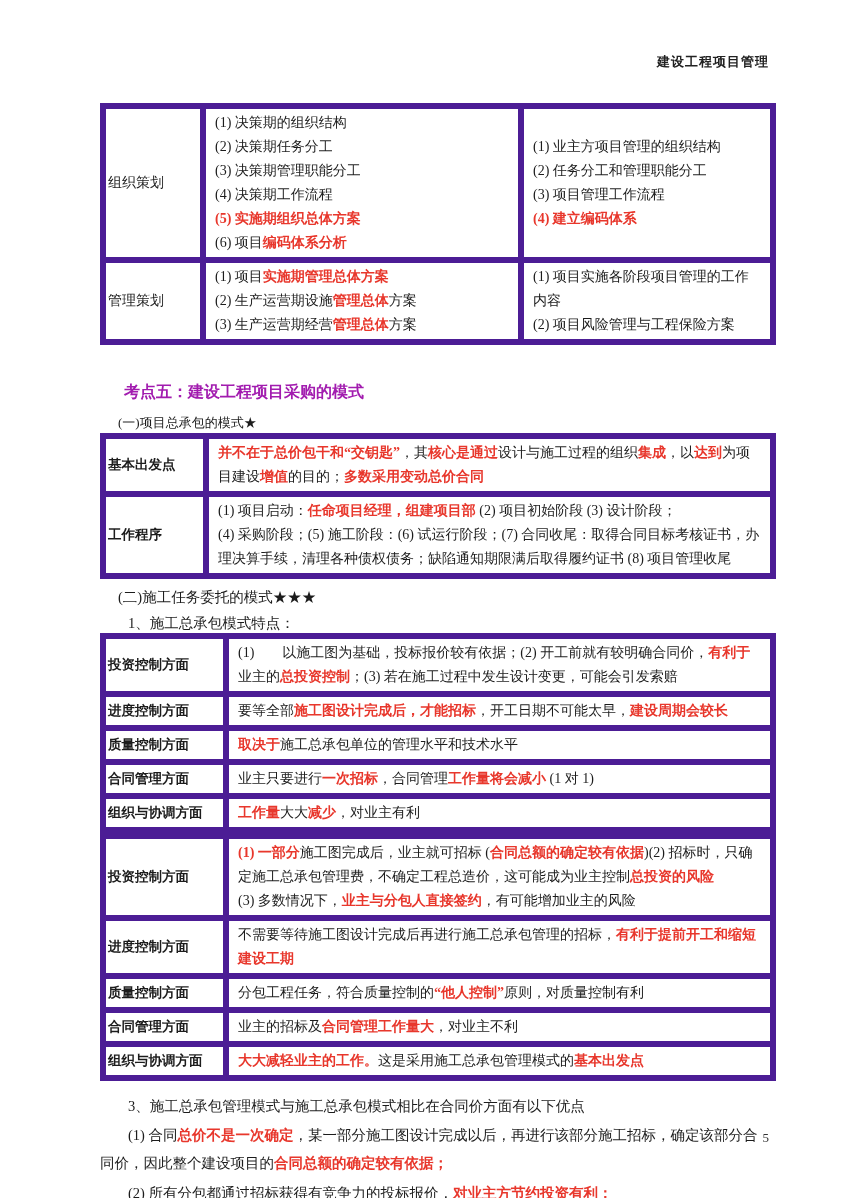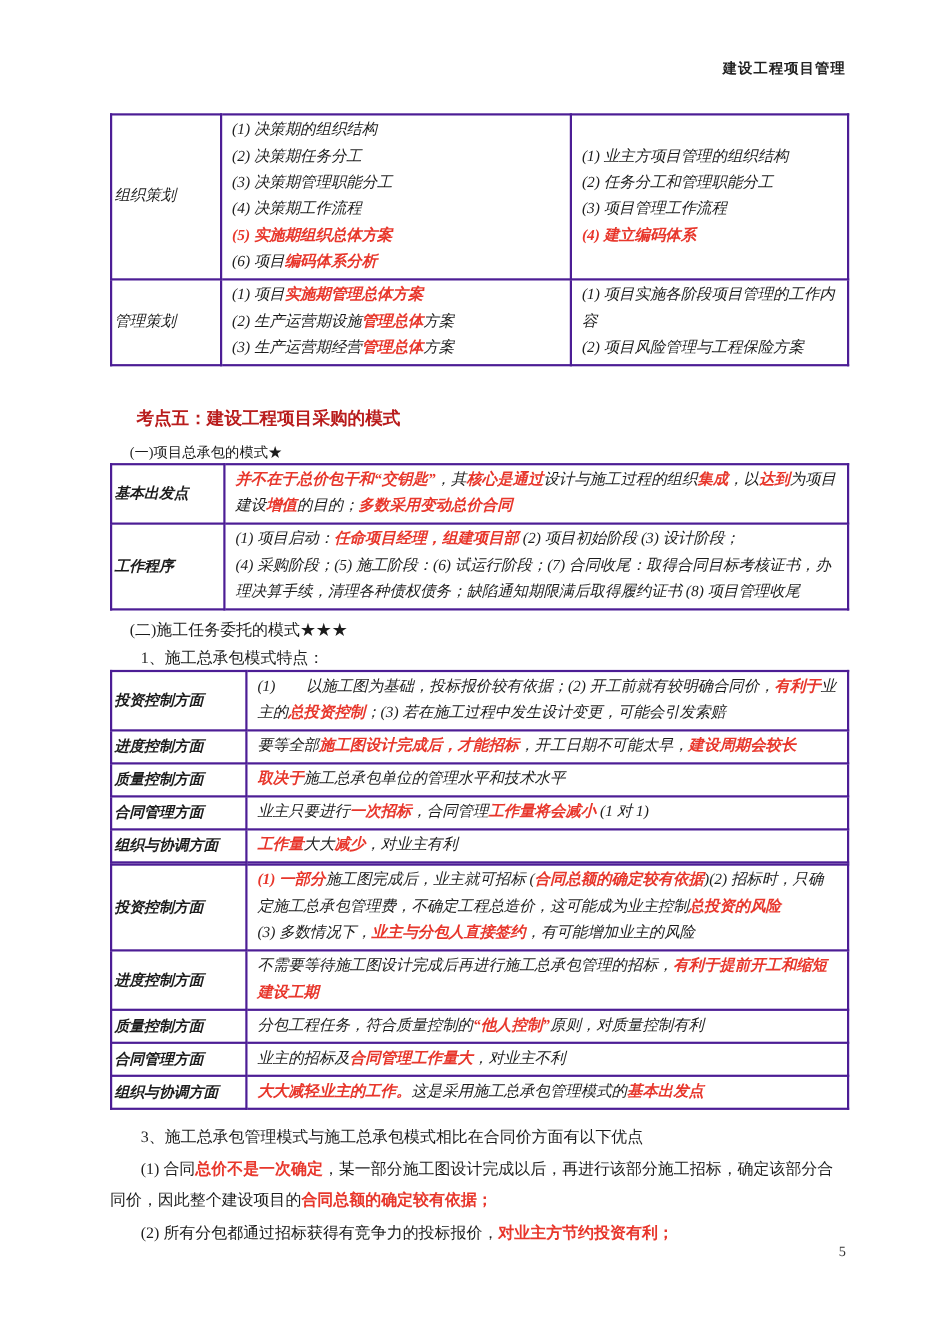--- a/index.html
+++ b/index.html
@@ -9,34 +9,33 @@
     font-family:"Liberation Serif","DejaVu Serif",serif;
   }
   .hdr {
     position:absolute; top:53px; right:85px;
     font-family:"Liberation Sans","DejaVu Sans",sans-serif;
     font-weight:bold; font-size:13px; color:#222; letter-spacing:1px;
   }
   .content { position:absolute; left:100px; top:103px; width:670px; }
   table { border-collapse:collapse; width:670px; table-layout:fixed; }
   td {
-    border:2px solid #4c1d95; vertical-align:middle;
+    border:6px solid #4c1d95; vertical-align:middle;
     font-size:14px; line-height:24px; padding:2px 9px;
     word-break:break-all;
-    font-style:italic;
   }
   td.rowhdr { text-align:left; padding:2px 2px; }
   .t-sans td.rowhdr {
     font-family:"Liberation Sans","DejaVu Sans",sans-serif;
     font-weight:bold; font-size:13.5px;
   }
   .rd { color:var(--red,#e8372c); font-weight:bold; }
   .h5 {
     font-family:Liberation Mono, monospace;
-    font-weight:bold; font-size:16px; margin:38px 0 0 24px; line-height:20px; color:#b91c1c;
+    font-weight:bold; font-size:16px; margin:38px 0 0 24px; line-height:20px; color:#a21caf;
   }
   .sub  { margin:10px 0 0 0; font-size:13px; line-height:20px; text-indent:18px; }
   .sub2 { margin:8px 0 0 0;  font-size:14.5px; line-height:20px; text-indent:18px; }
   .item { font-size:14.5px; line-height:20px; text-indent:28px; }
   .i1 { margin:6px 0 0 0; }
   .i2 { margin:12px 0 0 0; }
   .i3 { margin:14px 0 0 0; line-height:22px; }
   .para { font-size:14.5px; line-height:28px; text-indent:28px; margin:4px 0 0 0; }
   .para.p2 { margin-top:2px; }
   .mt-t2 { margin-top:0; }

